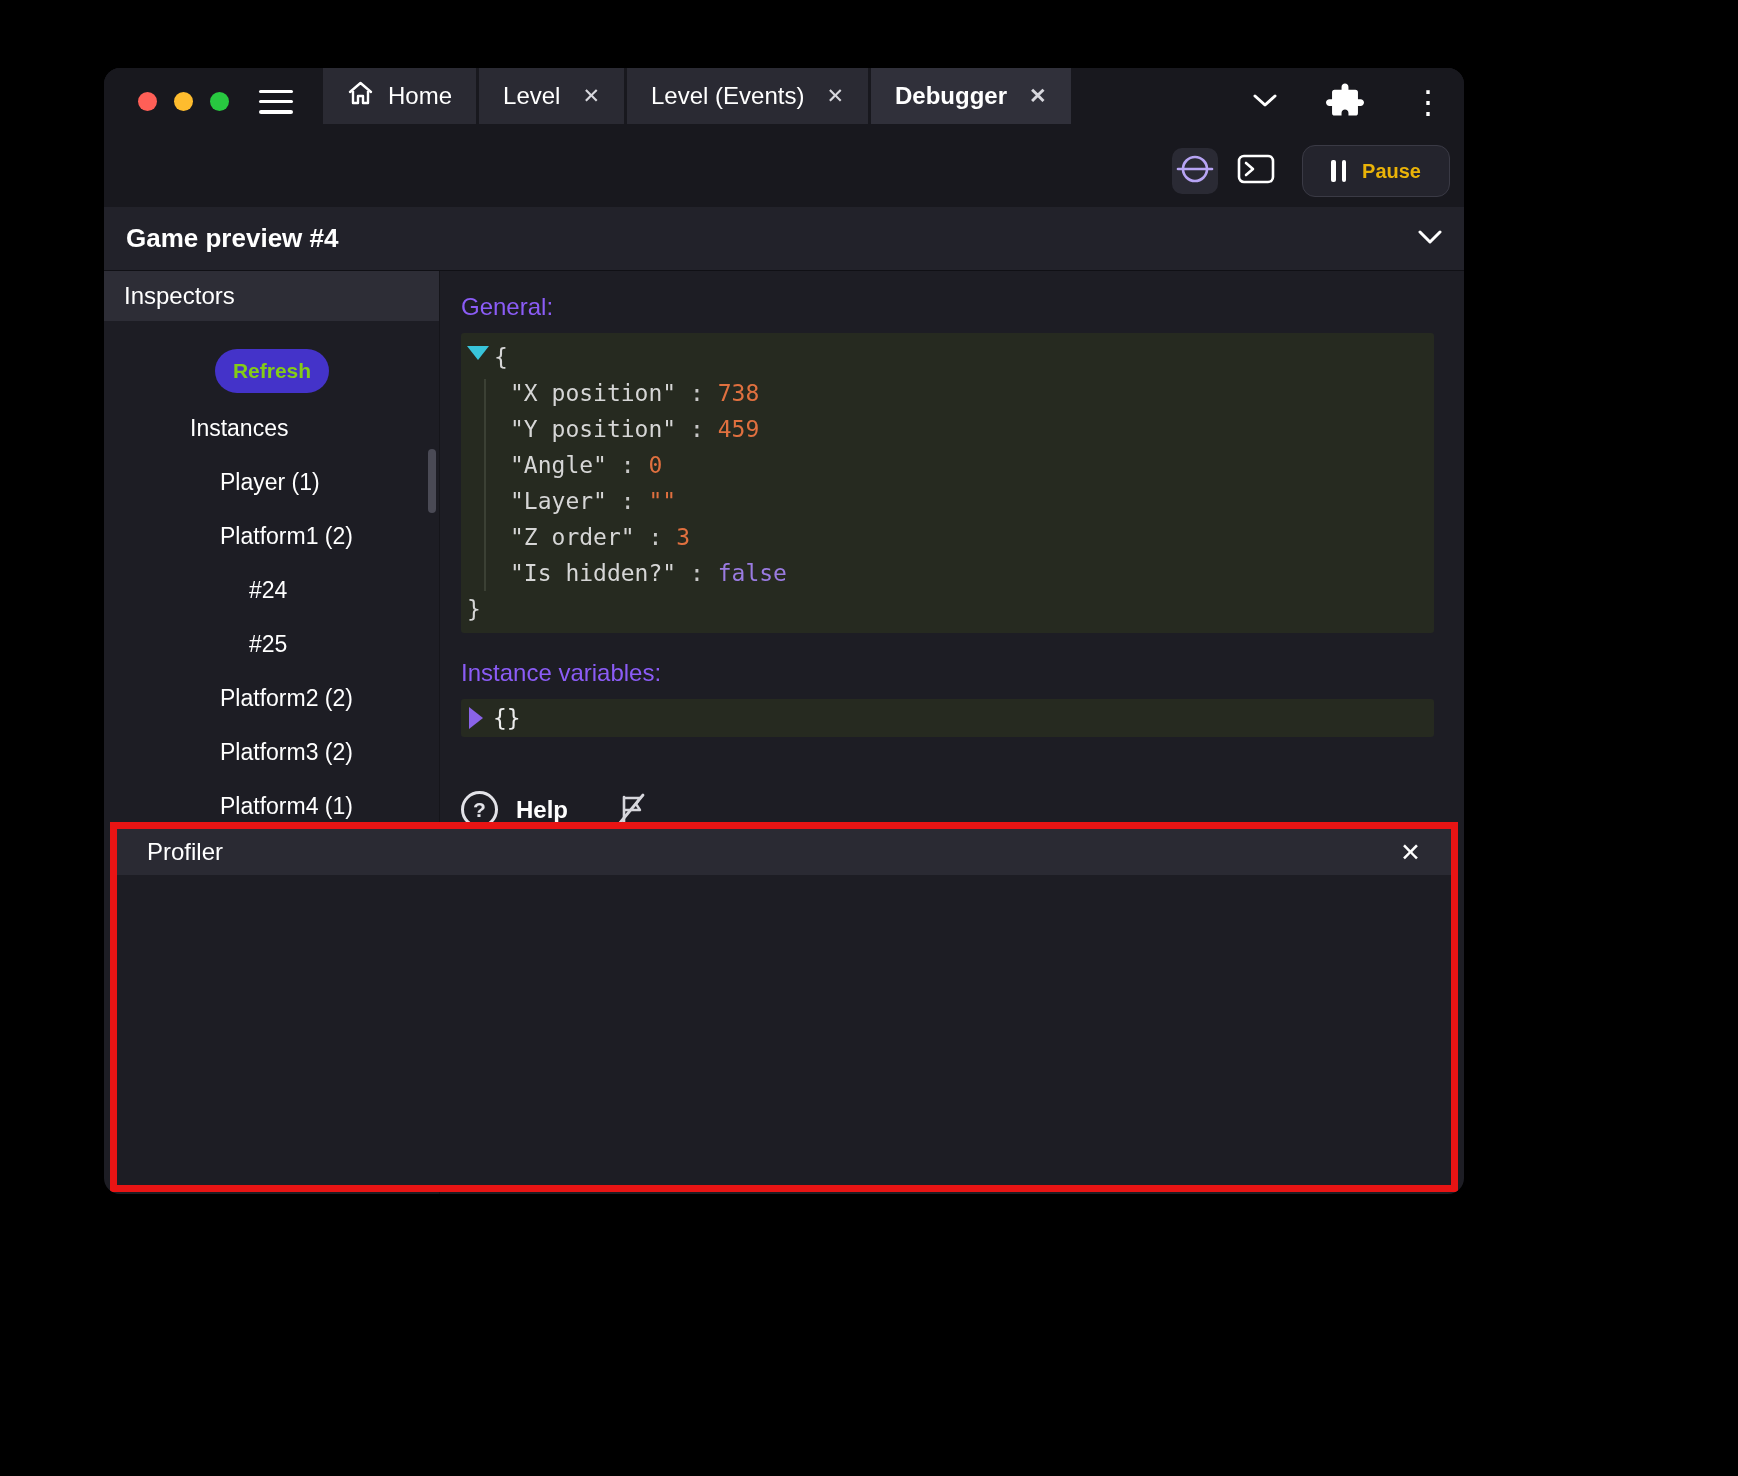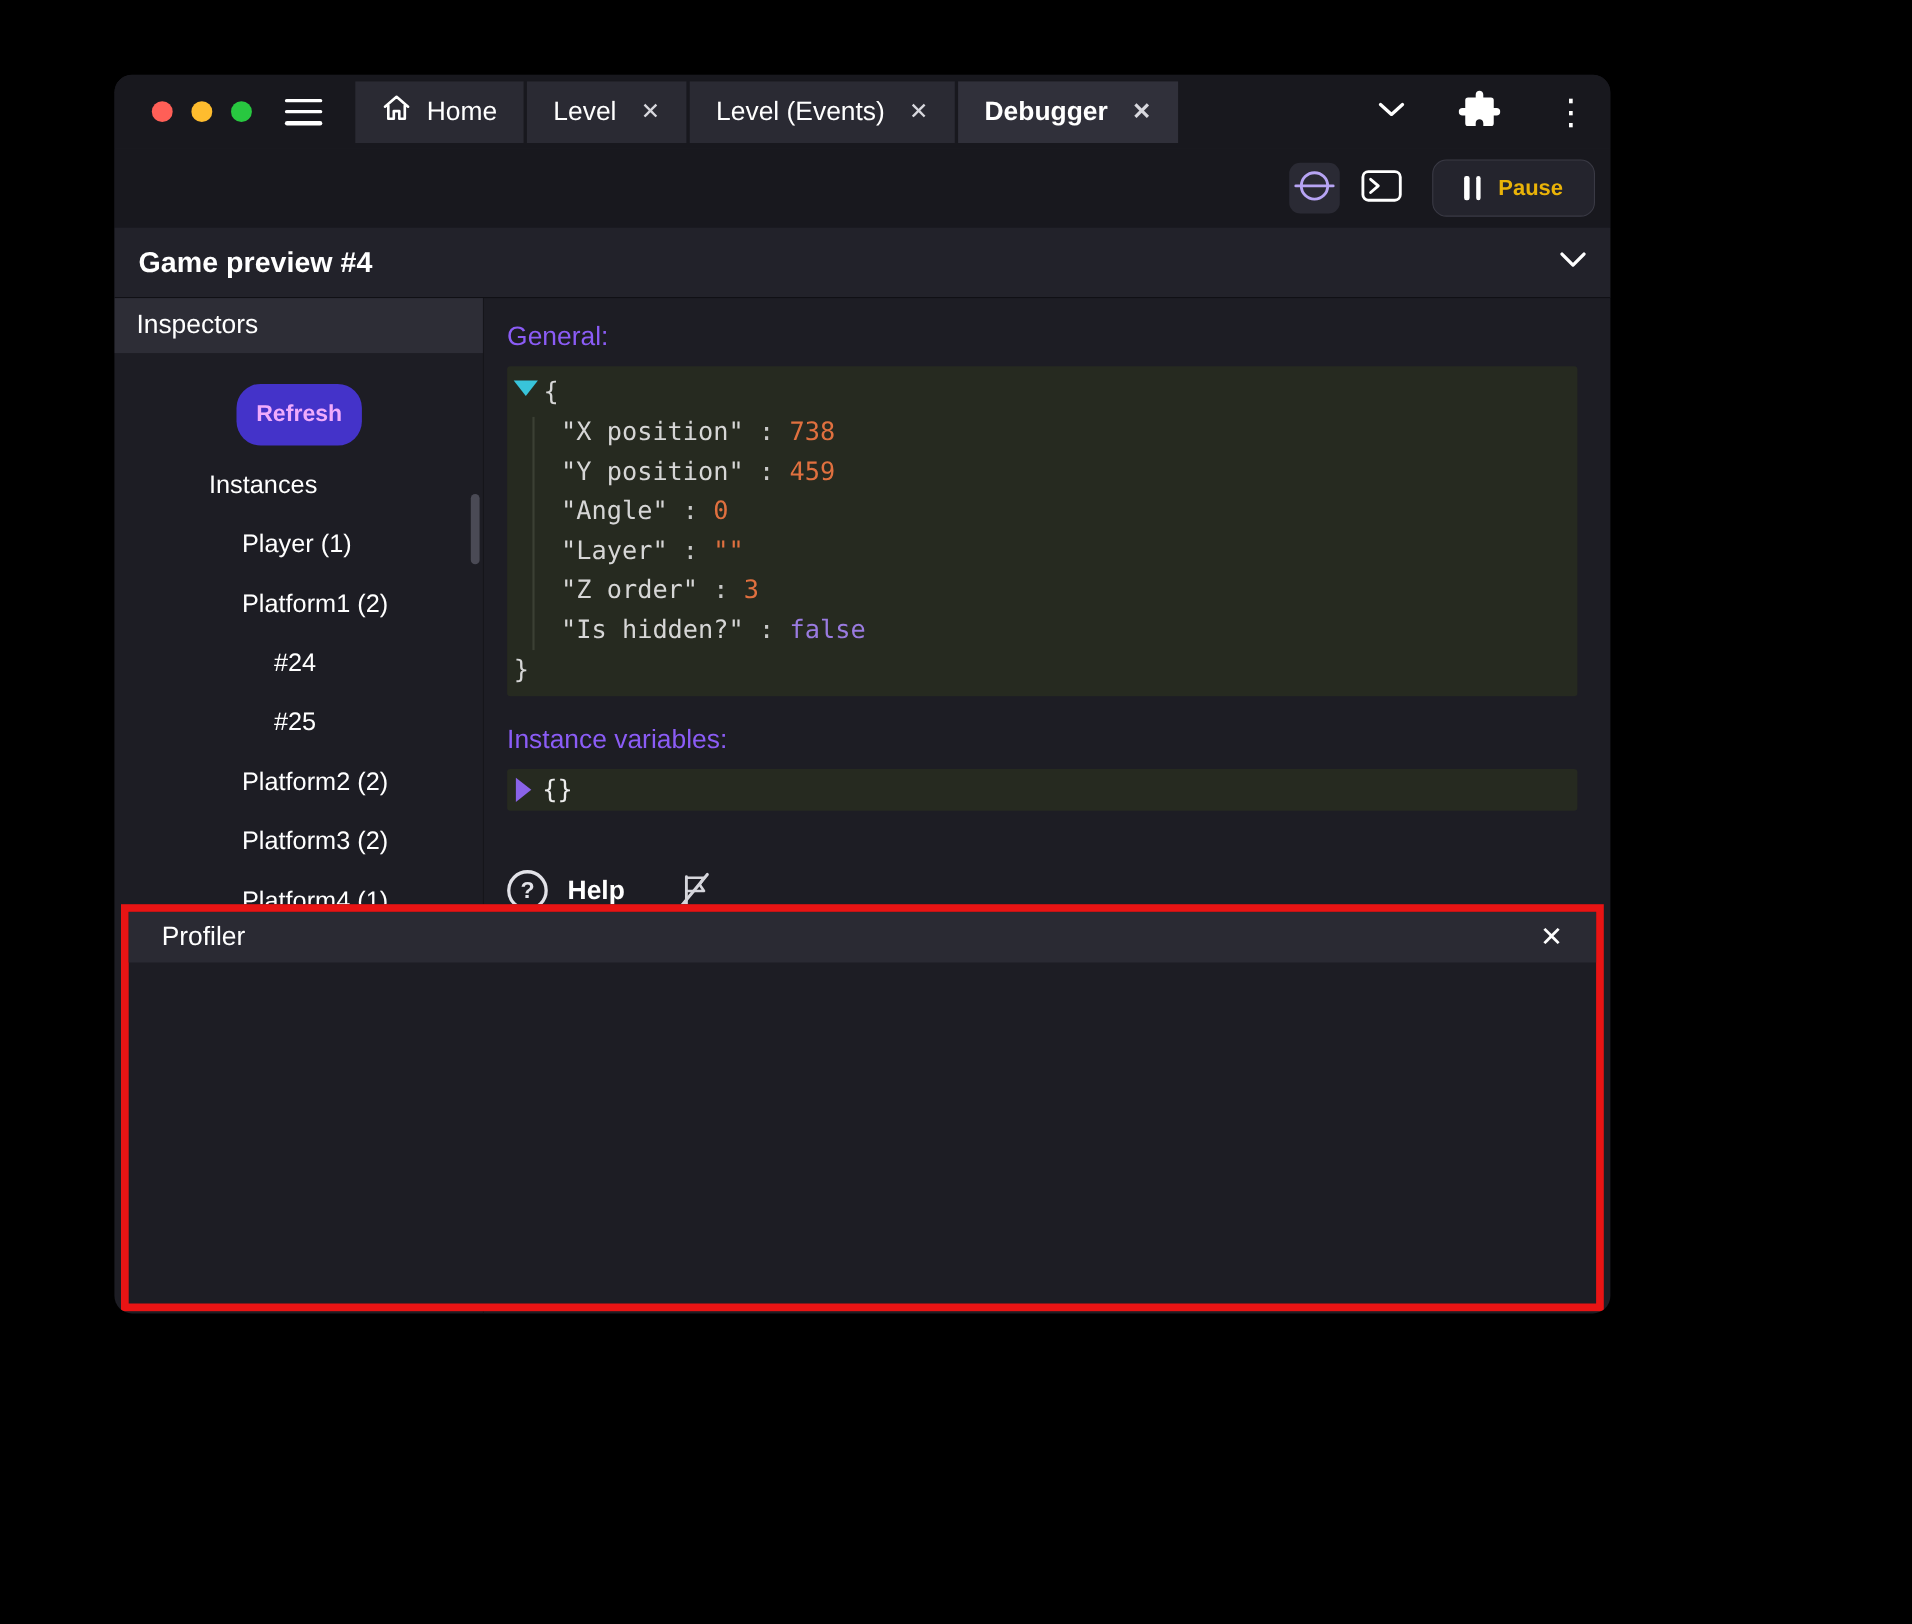--- a/index.html
+++ b/index.html
@@ -1,21 +1,21 @@
 <!DOCTYPE html>
 <html><head>
 <meta charset="utf-8">
 <style>
   * { margin:0; padding:0; box-sizing:border-box; }
   html,body { width:1738px; height:1476px; background:#000; font-family:"Liberation Sans", sans-serif; }
   .window { position:absolute; left:104px; top:68px; width:1360px; height:1126px;
             background:#1d1d24; border-radius:16px; overflow:hidden; }
 
   
-  .titlebar { height:67px; background:#18181e; display:flex; align-items:center; position:relative; }
+  .titlebar { height:67px; background:#18181e; display:flex; align-items:flex-start; position:relative; }
   .traffic { display:flex; gap:17px; padding:0 30px 0 34px; align-self:center; }
   .light { width:19px; height:19px; border-radius:50%; }
   .light.red { background:#ff5f57; } .light.yellow { background:#febc2e; } .light.green { background:#28c840; }
   .hamburger { align-self:center; width:34px; height:24px; display:flex; flex-direction:column; justify-content:space-between; margin-right:30px; }
   .hamburger span { display:block; height:3.5px; background:#fff; border-radius:2px; }
   .tabs { display:flex; gap:3px; height:56px; }
   .tab { background:#2a2a33; display:flex; align-items:center; gap:14px; padding:0 24px;
          font-size:24px; color:#fff; font-weight:500; cursor:pointer; }
   .tab.active { background:#30303a; font-weight:700; }
   .tab .close { font-size:21px; color:#d8d8de; margin-left:8px; }
@@ -36,22 +36,22 @@
   
   .preview-row { height:64px; background:#22222a; border-bottom:1px solid #101015;
                  display:flex; align-items:center; justify-content:space-between; padding:0 22px; }
   .preview-title { font-size:26px; font-weight:700; color:#fff; }
 
   
   .content { position:relative; height:923px; display:flex; }
   .left-panel { width:336px; position:relative; border-right:1px solid #15151a; }
   .left-header { height:50px; background:#2d2d36; display:flex; align-items:center; padding-left:20px;
                  font-size:24px; color:#fff; }
-  .refresh-btn { display:block; margin:28px 0 0 111px; width:114px; height:56px; border-radius:22px;
-                 background:#4433c9; color:#f0abfc; font-weight:700; font-size:21px; border:none; cursor:pointer; }
+  .refresh-btn { display:block; margin:28px 0 0 111px; width:114px; height:44px; border-radius:22px;
+                 background:#4433c9; color:#84cc16; font-weight:700; font-size:21px; border:none; cursor:pointer; }
   .tree { margin-top:8px; }
   .tree-item { height:54px; display:flex; align-items:center; font-size:23px; color:#fff; cursor:pointer; }
   .lvl1 { padding-left:86px; } .lvl2 { padding-left:116px; } .lvl3 { padding-left:145px; }
   .scroll-thumb { position:absolute; right:3px; top:178px; width:8px; height:64px; background:#4a4a55; border-radius:4px; }
 
   .main-panel { flex:1; position:relative; padding-left:21px; }
   .section-label { font-size:24px; font-weight:500; color:#8b5cf6; }
   .general-label { margin-top:22px; }
   .json-box { position:relative; margin-top:12px; width:973px; background:#262a20; border-radius:3px;
               padding:6px 0; font-family:"DejaVu Sans Mono", monospace; font-size:23px; line-height:36px; color:#d6d6d6; }

